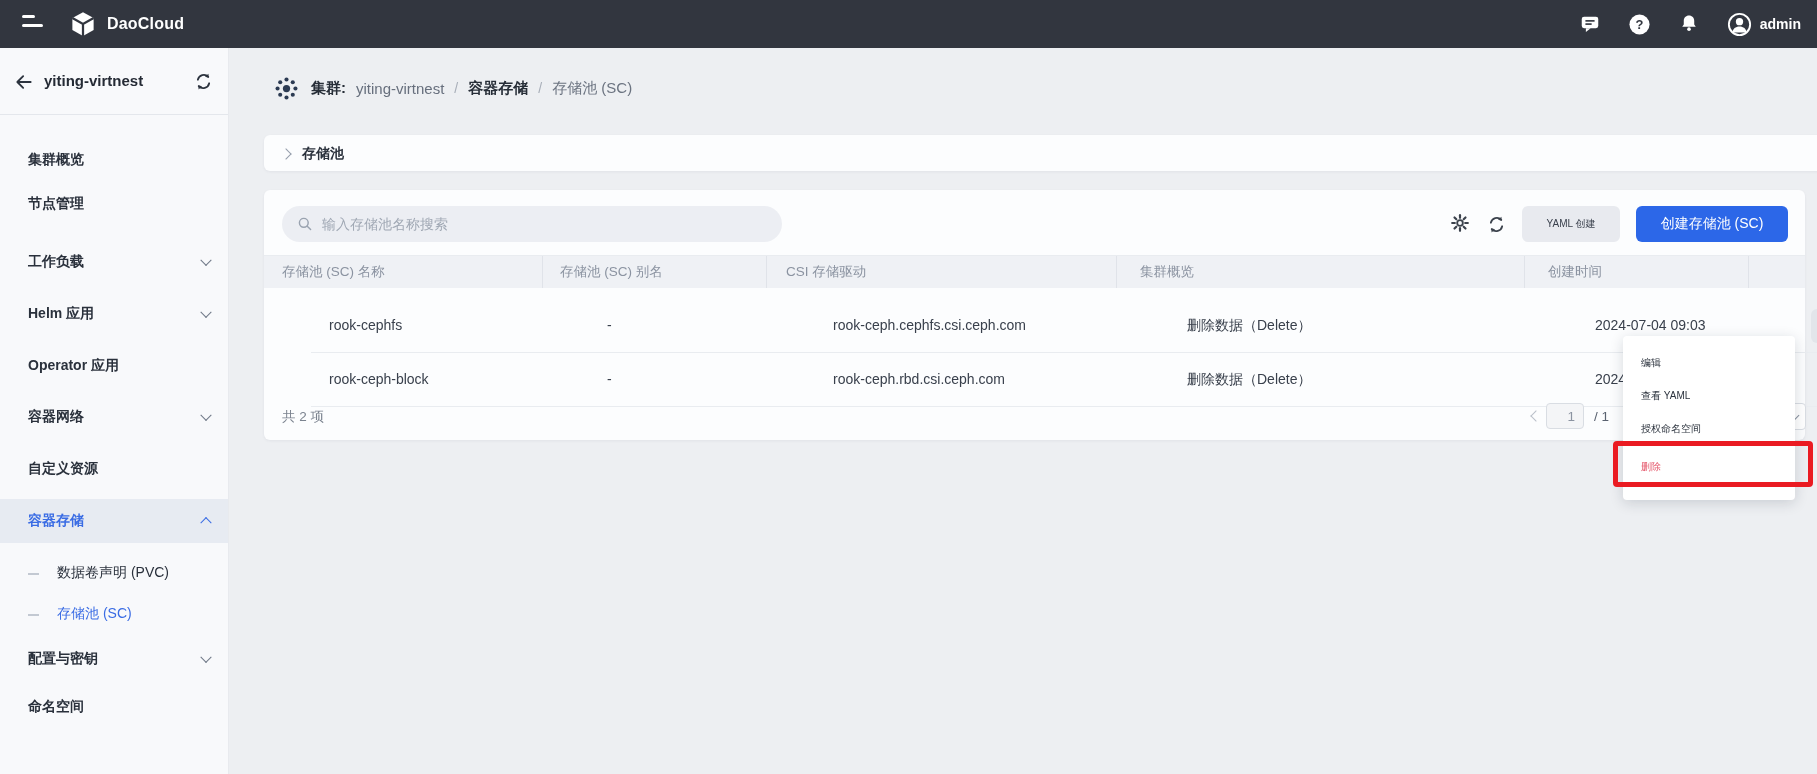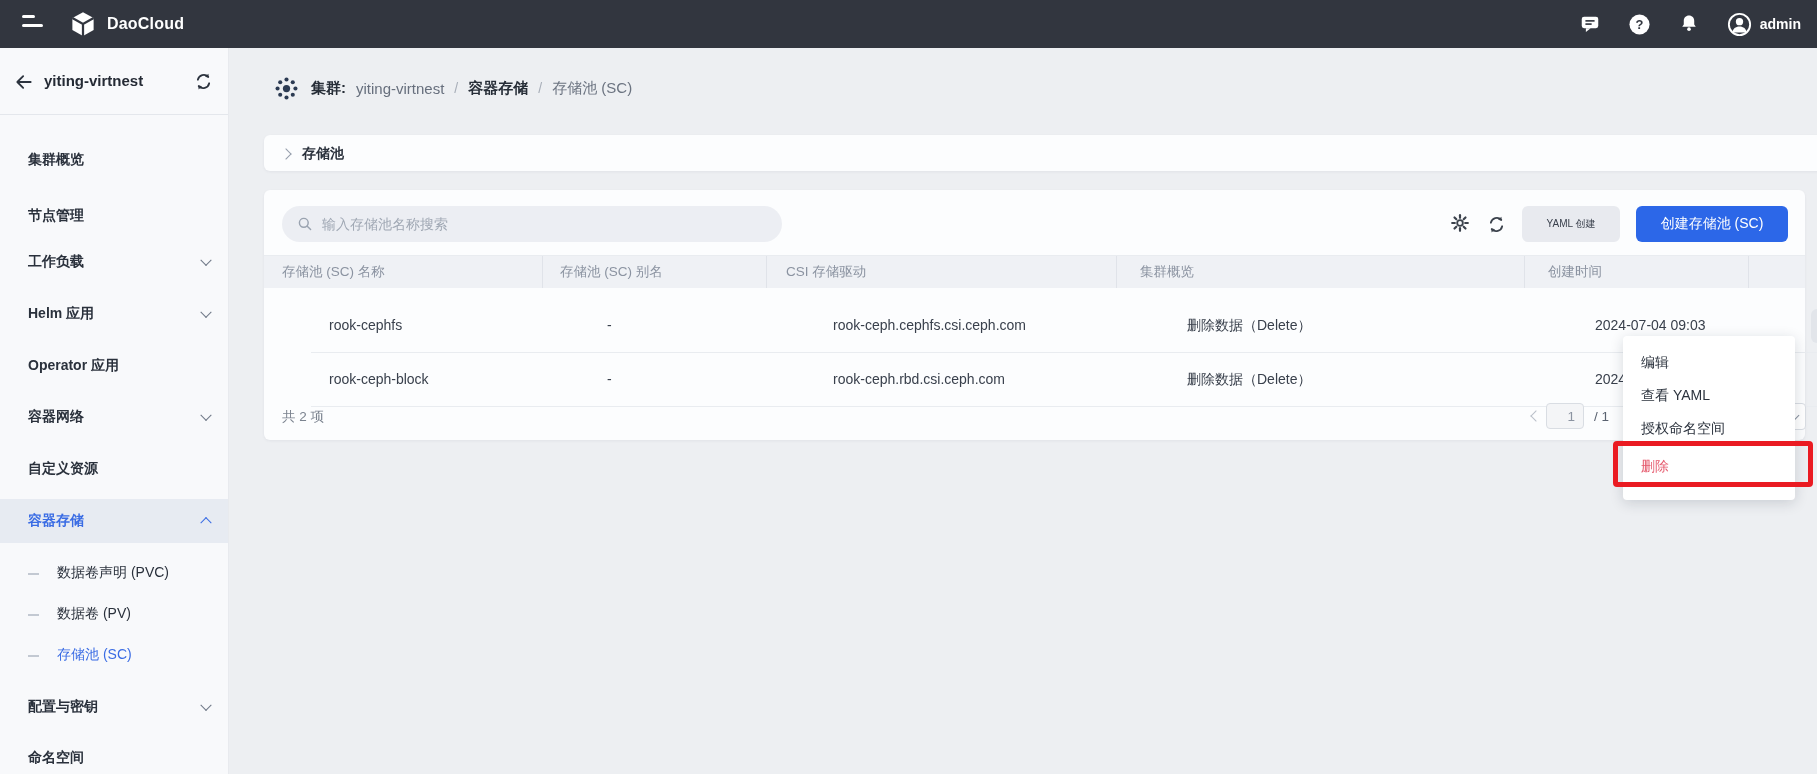--- a/index.html
+++ b/index.html
@@ -28,21 +28,21 @@
       font-size:14px;font-weight:600;color:#2a313c;white-space:nowrap;}
   .side-item.sub{height:36px;}
   .side-item.sub .side-label{left:57px;font-weight:500;}
   .side-item.sub::before{content:"";position:absolute;left:28px;top:50%;width:11px;height:2px;background:#c3c9d2;}
   .side-item.active:not(.sub){background:#e7ebf2;}
   .side-item.active .side-label{color:#3a6ce4;}
   .side-item .chev{display:none;position:absolute;right:18px;top:50%;width:7px;height:7px;
       border-right:1.8px solid #6f7887;border-bottom:1.8px solid #6f7887;}
   .side-item.chev-down .chev{display:block;transform:translateY(-72%) rotate(45deg);}
   .side-item.chev-up .chev{display:block;transform:translateY(-28%) rotate(-135deg);border-color:#3a6ce4;}
-  .side-menu div:nth-of-type(1){top:90px;}  .side-menu div:nth-of-type(2){top:146px;}
+  .side-menu div:nth-of-type(1){top:90px;}  .side-menu div:nth-of-type(2){top:134px;}
   .side-menu div:nth-of-type(3){top:192px;} .side-menu div:nth-of-type(4){top:244px;}
   .side-menu div:nth-of-type(5){top:296px;} .side-menu div:nth-of-type(6){top:347px;}
   .side-menu div:nth-of-type(7){top:399px;} .side-menu div:nth-of-type(8){top:451px;}
   .side-menu div:nth-of-type(9){top:507px;} .side-menu div:nth-of-type(10){top:548px;}
   .side-menu div:nth-of-type(11){top:589px;}.side-menu div:nth-of-type(12){top:637px;}
   .side-menu div:nth-of-type(13){top:688px;}
   
   .breadcrumb{position:absolute;left:272px;top:70px;height:36px;display:flex;align-items:center;gap:10px;}
   .bc-prefix{font-size:15px;font-weight:bold;color:#272e38;}
   .bc-link{font-size:15px;color:#676f7d;cursor:pointer;}
@@ -95,21 +95,21 @@
       border:1px solid #d9dde3;border-radius:4px;background:#f4f5f7;text-align:right;padding-right:8px;
       font-size:13.5px;color:#8b93a1;font-family:inherit;outline:none;}
   .pg-of{position:absolute;left:1330px;top:0;line-height:47px;font-size:13.5px;color:#5a6270;}
   .pg-size{position:absolute;left:1426px;top:10px;width:116px;height:27px;box-sizing:border-box;
       border:1px solid #d9dde3;border-radius:4px;background:#fff;cursor:pointer;z-index:1;}
   .pg-size .d-chev{position:absolute;right:7px;top:8px;width:6px;height:6px;
       border-right:1.6px solid #8a93a0;border-bottom:1.6px solid #8a93a0;transform:rotate(45deg);}
   
   .ctx-menu{position:absolute;left:1623px;top:336px;width:172px;background:#fff;border-radius:4px;
       box-shadow:0 3px 14px rgba(20,30,50,.16);padding:10px 0 11px 0;z-index:50;}
-  .menu-item{height:33px;display:flex;align-items:center;padding-left:18px;font-size:14px;color:#2b323d;cursor:pointer;}
+  .menu-item{height:33px;display:flex;align-items:center;padding-left:18px;font-size:10px;color:#2b323d;cursor:pointer;}
   .menu-item.danger{height:44px;color:#e5596c;}
   
   .annotation{position:absolute;left:1613px;top:441px;width:200px;height:46px;border:5px solid #ea1b22;
       border-radius:4px;z-index:60;pointer-events:none;box-sizing:border-box;}
 </style>
 </head>
 <body>
 
 <div id="app">
 
@@ -212,24 +212,20 @@
         <div class="side-item">
           <span class="side-label">自定义资源</span>
 
         </div>
         <div class="side-item chev-up active">
           <span class="side-label">容器存储</span>
           <span class="chev"></span>
         </div>
         <div class="side-item sub">
           <span class="side-label">数据卷声明 (PVC)</span>
-
-        </div>
-        <div class="side-item sub">
-          <span class="side-label">数据卷 (PV)</span>
 
         </div>
         <div class="side-item sub active">
           <span class="side-label">存储池 (SC)</span>
 
         </div>
         <div class="side-item chev-down">
           <span class="side-label">配置与密钥</span>
           <span class="chev"></span>
         </div>

